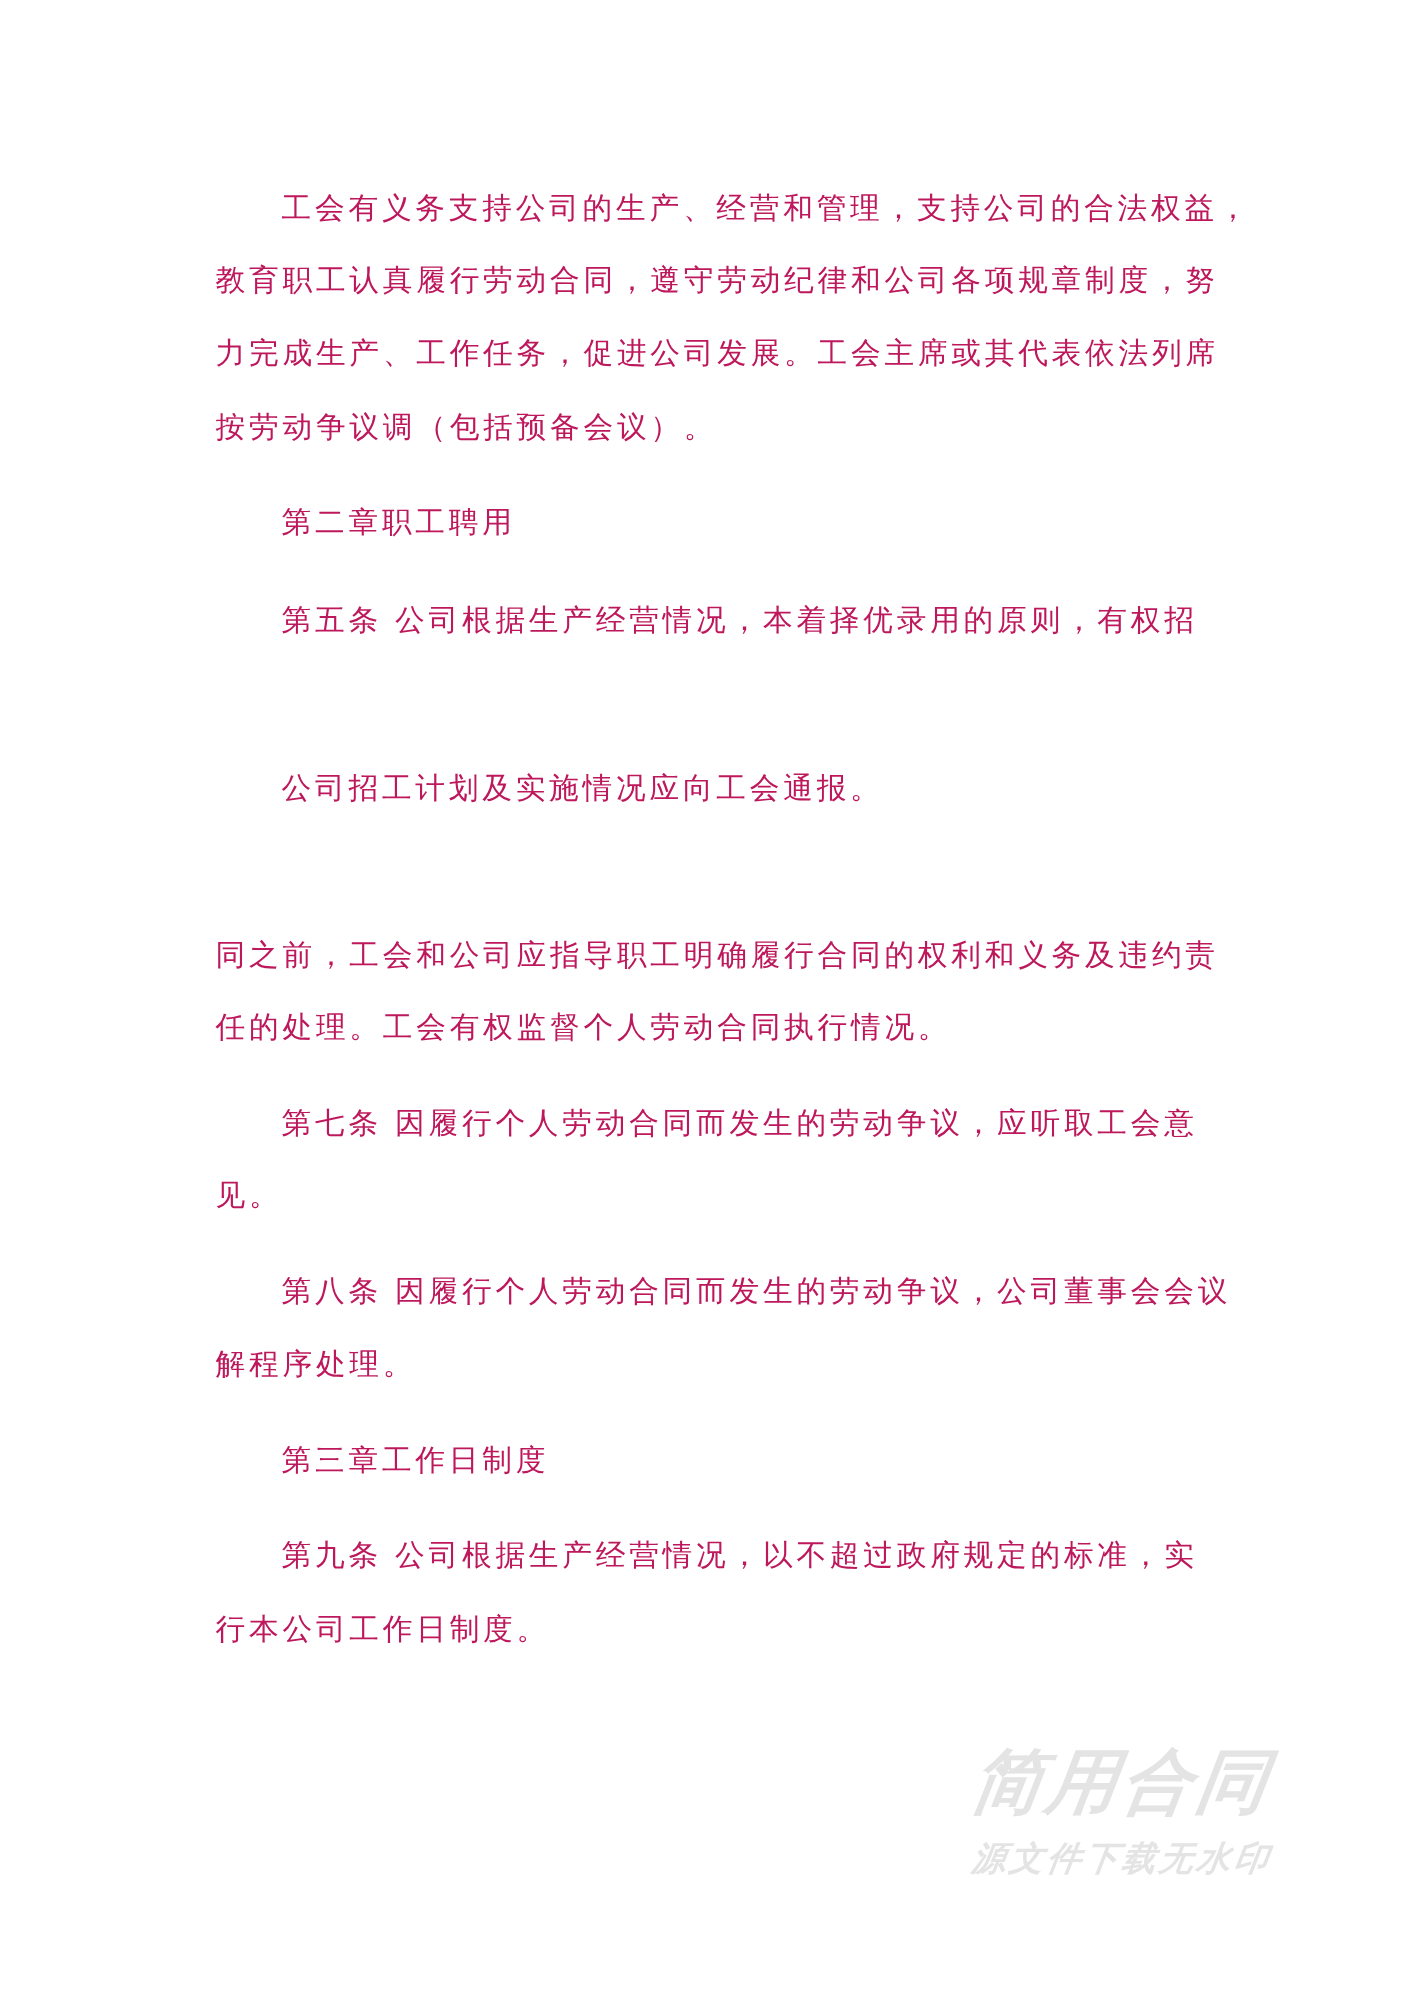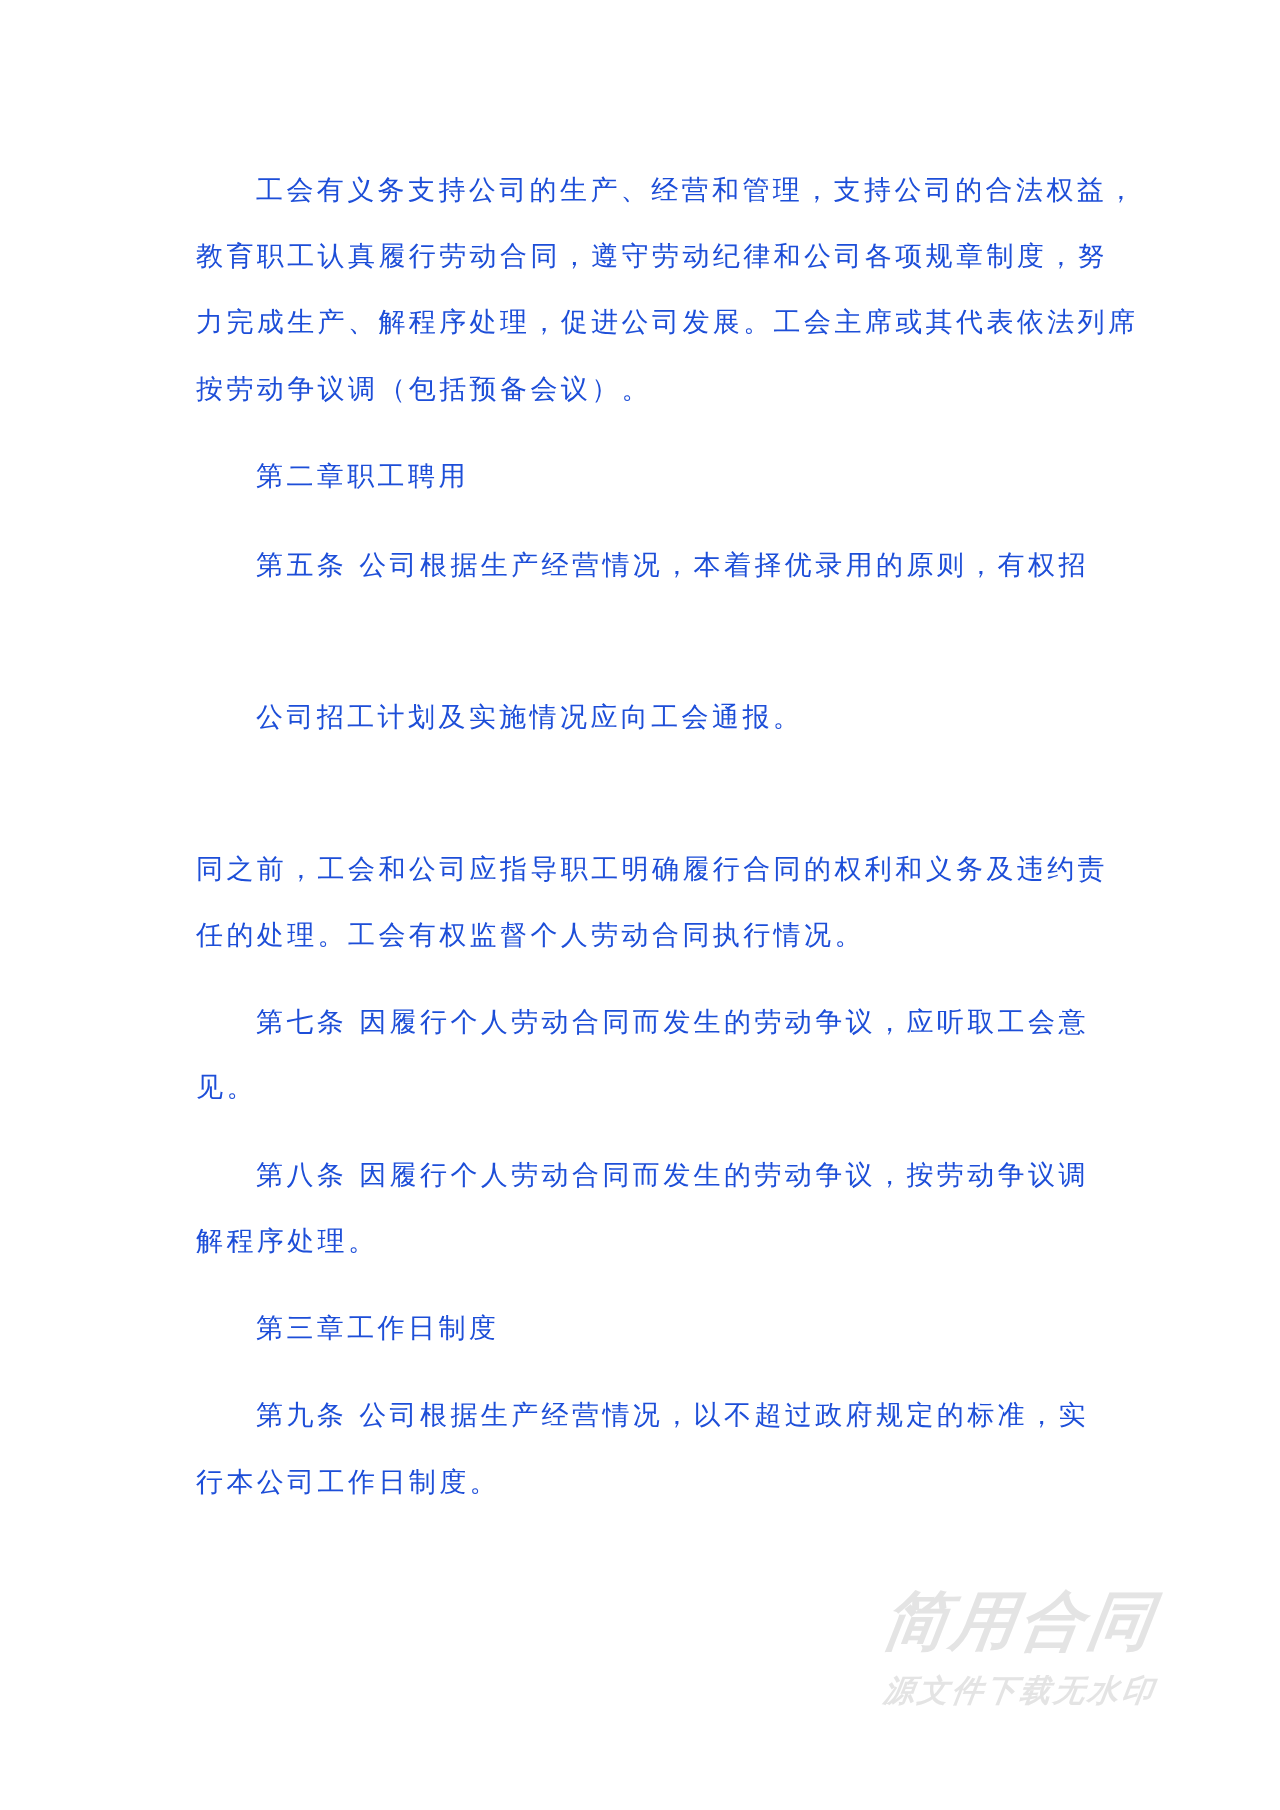--- a/index.html
+++ b/index.html
@@ -24,21 +24,21 @@
   }
   .line {
     position: absolute;
     left: 196px;
     width: 900px;
     height: 40px;
     line-height: 40px;
     font-size: 27px;
     letter-spacing: 3.4px;
     white-space: nowrap;
-    color: #1d4ed8;
+    color: #be185d;
     font-weight: normal;
   }
   .line.indent { left: 256px; }
   .watermark {
     position: absolute;
     left: 884px;
     top: 1584px;
     width: 320px;
     color: #e4e4e4;
     font-family: "DejaVu Sans", "Liberation Sans", sans-serif;
@@ -62,36 +62,36 @@
     transform: skewX(-8deg);
   }
 </style>
 </head>
 <body>
 
 <div class="page">
 
   <div class="line indent" style="top:170px">工会有义务支持公司的生产、经营和管理，支持公司的合法权益，</div>
   <div class="line" style="top:236px">教育职工认真履行劳动合同，遵守劳动纪律和公司各项规章制度，努</div>
-  <div class="line" style="top:302px">力完成生产、解程序处理，促进公司发展。工会主席或其代表依法列席</div>
+  <div class="line" style="top:302px">力完成生产、工作任务，促进公司发展。工会主席或其代表依法列席</div>
   <div class="line" style="top:369px">按劳动争议调（包括预备会议）。</div>
 
   <div class="line indent" style="top:456px">第二章职工聘用</div>
 
   <div class="line indent" style="top:545px">第五条  公司根据生产经营情况，本着择优录用的原则，有权招</div>
 
   <div class="line indent" style="top:697px">公司招工计划及实施情况应向工会通报。</div>
 
   <div class="line" style="top:849px">同之前，工会和公司应指导职工明确履行合同的权利和义务及违约责</div>
   <div class="line" style="top:915px">任的处理。工会有权监督个人劳动合同执行情况。</div>
 
   <div class="line indent" style="top:1002px">第七条  因履行个人劳动合同而发生的劳动争议，应听取工会意</div>
   <div class="line" style="top:1067px">见。</div>
 
-  <div class="line indent" style="top:1155px">第八条  因履行个人劳动合同而发生的劳动争议，按劳动争议调</div>
+  <div class="line indent" style="top:1155px">第八条  因履行个人劳动合同而发生的劳动争议，公司董事会会议</div>
   <div class="line" style="top:1221px">解程序处理。</div>
 
   <div class="line indent" style="top:1308px">第三章工作日制度</div>
 
   <div class="line indent" style="top:1395px">第九条  公司根据生产经营情况，以不超过政府规定的标准，实</div>
   <div class="line" style="top:1462px">行本公司工作日制度。</div>
 
   <div class="watermark">
     <div class="wm-title">简用合同</div>
     <div class="wm-sub">源文件下载无水印</div>

